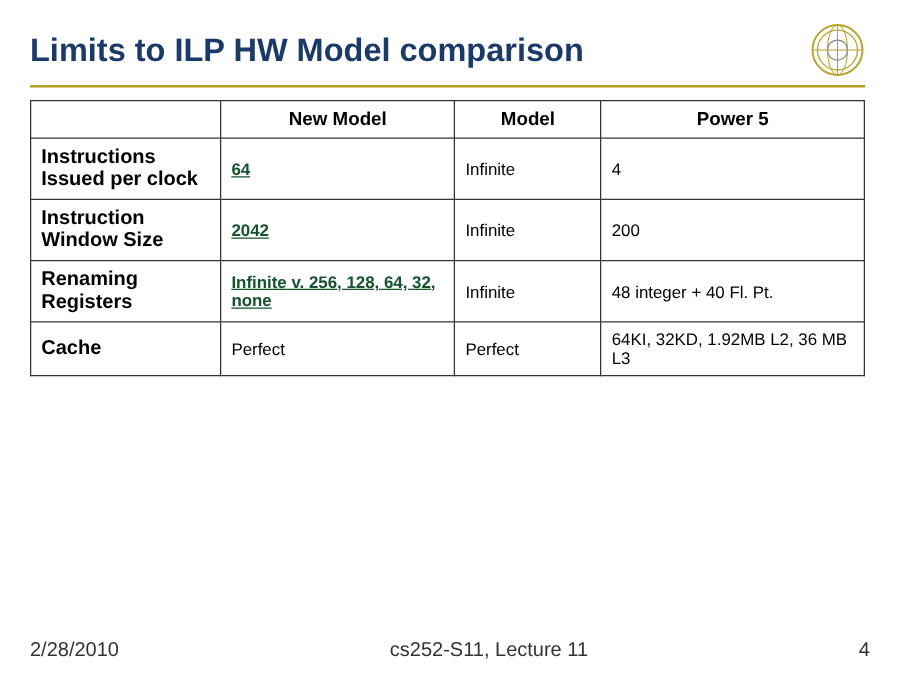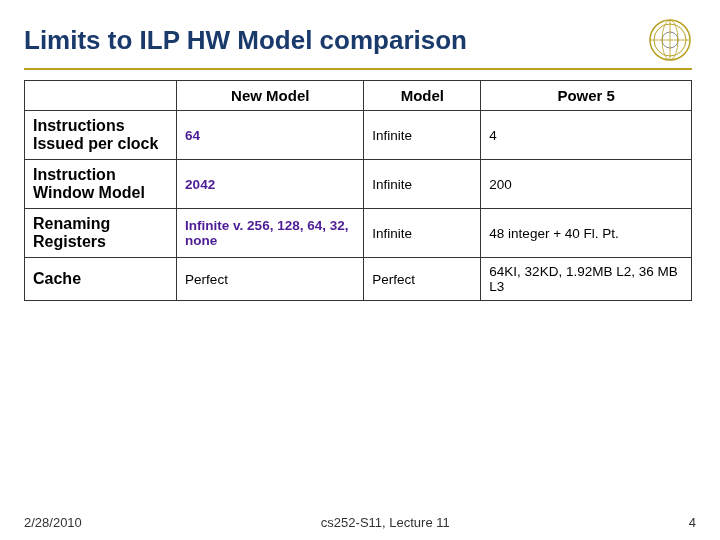--- a/index.html
+++ b/index.html
@@ -64,31 +64,32 @@
       white-space: normal;
       width: 130px;
     }
     tbody td {
       font-size: 13.5px;
     }
     .col-new { width: 160px; }
     .col-model { width: 100px; }
     .col-power { width: 180px; }
     .highlight-blue {
-      color: #4c1d95;
+      color: #14532d;
       font-weight: bold;
+      text-decoration: underline;
     }
     .footer {
       position: absolute;
       bottom: 10px;
       left: 24px;
       right: 24px;
       display: flex;
       justify-content: center;
-      font-size: 13px;
+      font-size: 16px;
       color: #333;
     }
     .footer-center {
       text-align: center;
       flex: 1;
     }
   </style>
 </head>
 <body>
 
@@ -116,21 +117,21 @@
       </tr>
     </thead>
     <tbody id="table-body">
     <tr>
           <td>Instructions Issued per clock</td>
           <td class="highlight-blue">64</td>
           <td>Infinite</td>
           <td>4</td>
         </tr>
         <tr>
-          <td>Instruction Window Model</td>
+          <td>Instruction Window Size</td>
           <td class="highlight-blue">2042</td>
           <td>Infinite</td>
           <td>200</td>
         </tr>
         <tr>
           <td>Renaming Registers</td>
           <td class="highlight-blue">Infinite v. 256, 128, 64, 32, none</td>
           <td>Infinite</td>
           <td>48 integer + 40 Fl. Pt.</td>
         </tr>

